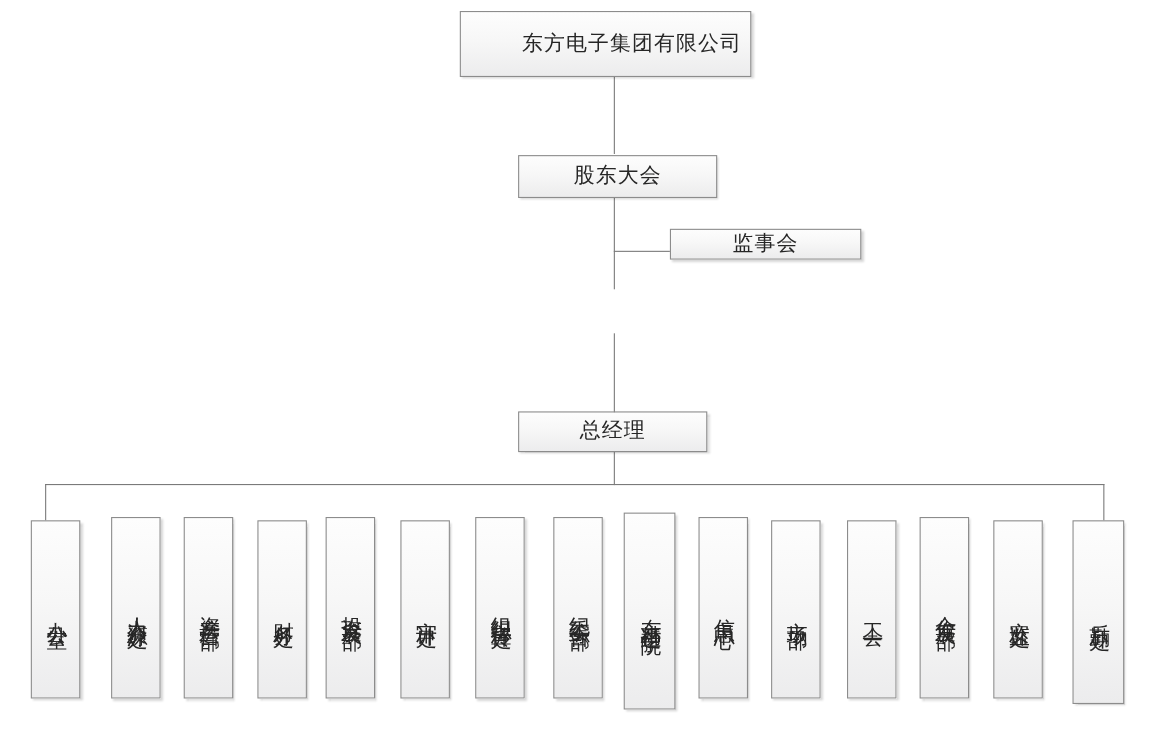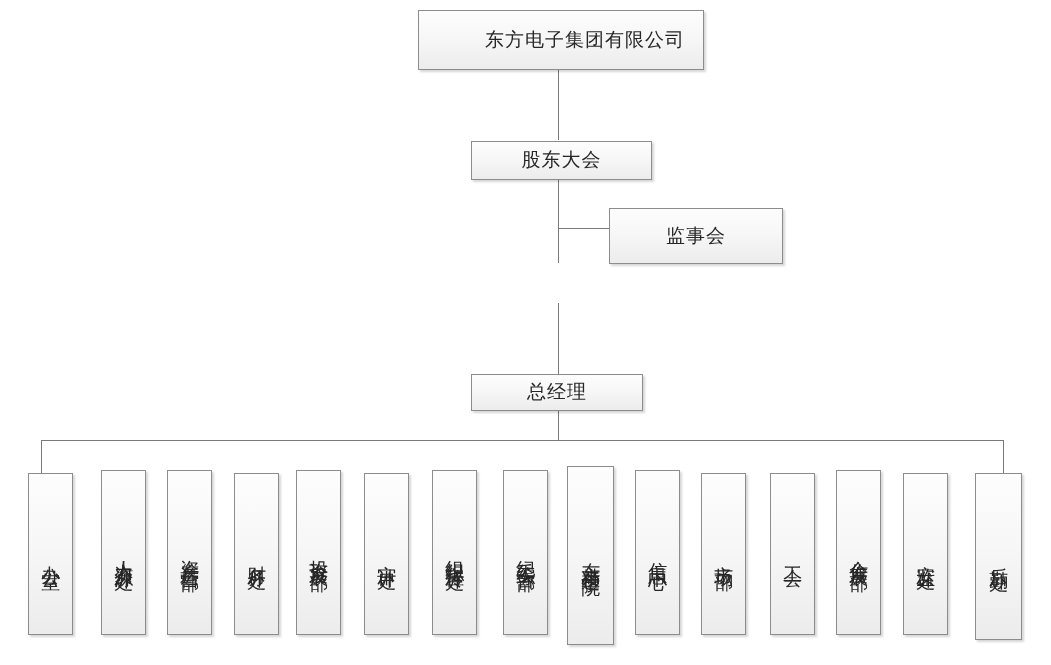--- a/index.html
+++ b/index.html
@@ -73,25 +73,25 @@
   <div class="conn v" style="left:558px; top:303px; height:72px;"></div>
 
   <div class="conn v" style="left:558px; top:411px; height:30px;"></div>
 
   <div class="conn h" style="left:41px; top:440px; width:963px;"></div>
 
   <div class="conn v" style="left:41px; top:440px; height:33px;"></div>
 
   <div class="conn v" style="left:1003px; top:440px; height:33px;"></div>
 
-  <div class="node horiz" style="left:418px; top:10px; width:286px; height:60px;padding-left:48px;">东方电子集团有限公司</div>
+  <div class="node horiz" style="left:418px; top:10px; width:265px; height:60px;padding-left:48px;">东方电子集团有限公司</div>
 
   <div class="node horiz" style="left:471px; top:141px; width:181px; height:39px;">股东大会</div>
 
-  <div class="node horiz" style="left:609px; top:208px; width:174px; height:56px;">监事会</div>
+  <div class="node horiz" style="left:609px; top:208px; width:174px; height:28px;">监事会</div>
 
 
   <div class="node horiz" style="left:471px; top:374px; width:172px; height:37px;text-align:right;">总经理</div>
 
   <div class="node vert" style="left:28px; top:473px; width:45px; height:162px;">办公室</div>
 
   <div class="node vert" style="left:101px; top:470px; width:45px; height:165px;">人力资源处</div>
 
   <div class="node vert" style="left:167px; top:470px; width:45px; height:165px;">资产运营部</div>
 

